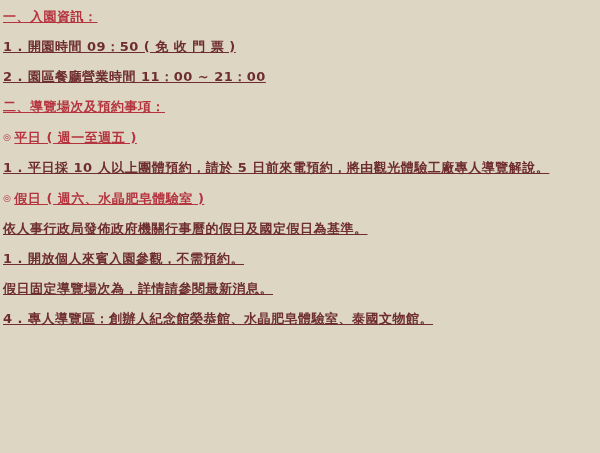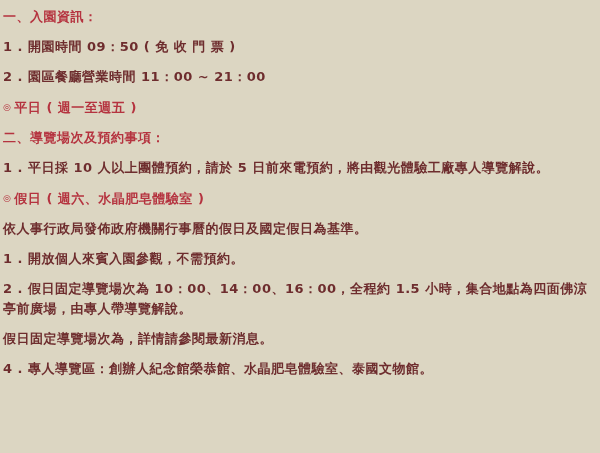--- a/index.html
+++ b/index.html
@@ -15,20 +15,21 @@
     font-weight: bold;
     font-size: 13px;
   }
   .wrap {
     padding: 7px 2px 0 3px;
   }
   p {
     margin: 0 6px 10px 0;
     line-height: 20px;
     letter-spacing: 0.5px;
+    text-decoration: underline;
   }
   .h { color: #b5333f; }   
   .b { color: #6e2d2e; }   
   .bul {
     font-size: 9px;
     vertical-align: 2px;
     display: inline-block;
     margin-right: 3px;
   }
 </style>
@@ -36,33 +37,32 @@
 <body>
 
 <div class="wrap">
 
   <p class="h">一、入園資訊：</p>
 
   <p class="b">1 . 開園時間 09：50 ( 免 收 門 票 )</p>
 
   <p class="b">2 . 園區餐廳營業時間 11：00 ~ 21：00</p>
 
+  <p class="h">二、導覽場次及預約事項：</p>
+
   <p class="h"><span class="bul">◎</span><span>平日 ( 週一至週五 )</span></p>
-
-  <p class="h">二、導覽場次及預約事項：</p>
 
   <p class="b">1 . 平日採 10 人以上團體預約，請於 5 日前來電預約，將由觀光體驗工廠專人導覽解說。</p>
 
 
   <p class="h"><span class="bul">◎</span><span>假日 ( 週六、水晶肥皂體驗室 )</span></p>
 
   <p class="b">依人事行政局發佈政府機關行事曆的假日及國定假日為基準。</p>
 
   <p class="b">1 . 開放個人來賓入園參觀，不需預約。</p>
 
-  <p class="b">2 . 假日固定導覽場次為 10：00、14：00、16：00，全程約 1.5 小時，集合地點為四面佛涼亭前廣場，由專人帶導覽解說。</p>
 
   <p class="b">假日固定導覽場次為，詳情請參閱最新消息。</p>
 
 
   <p class="b">4 . 專人導覽區：創辦人紀念館榮恭館、水晶肥皂體驗室、泰國文物館。</p>
 
 </div>
 
 </body></html>

